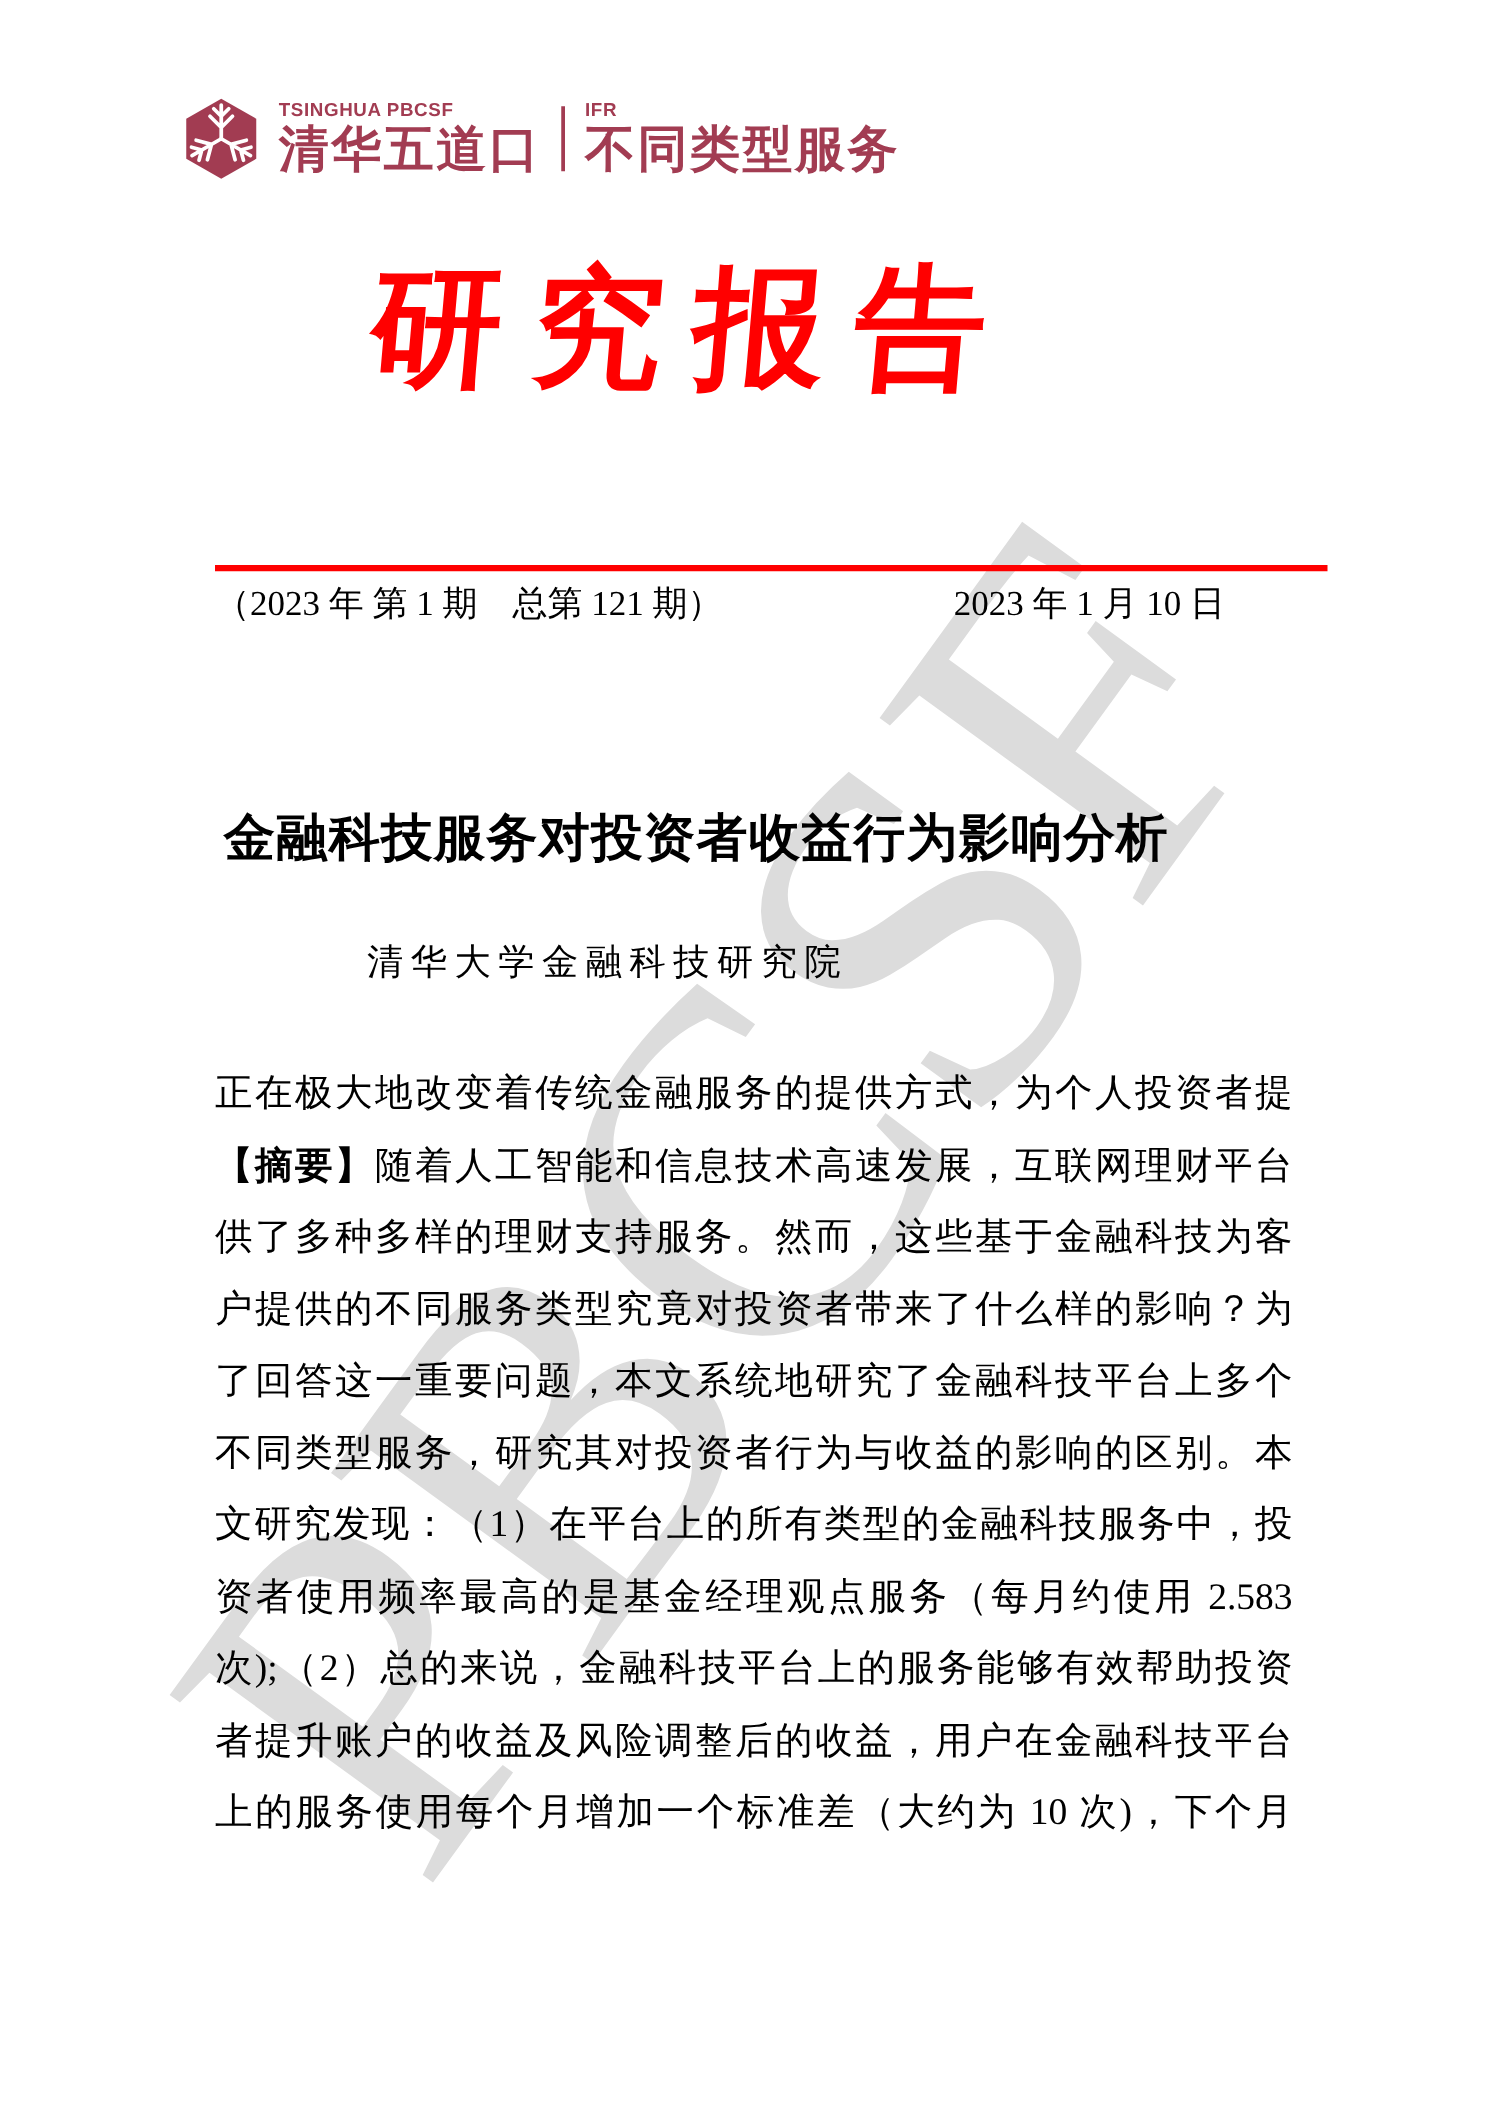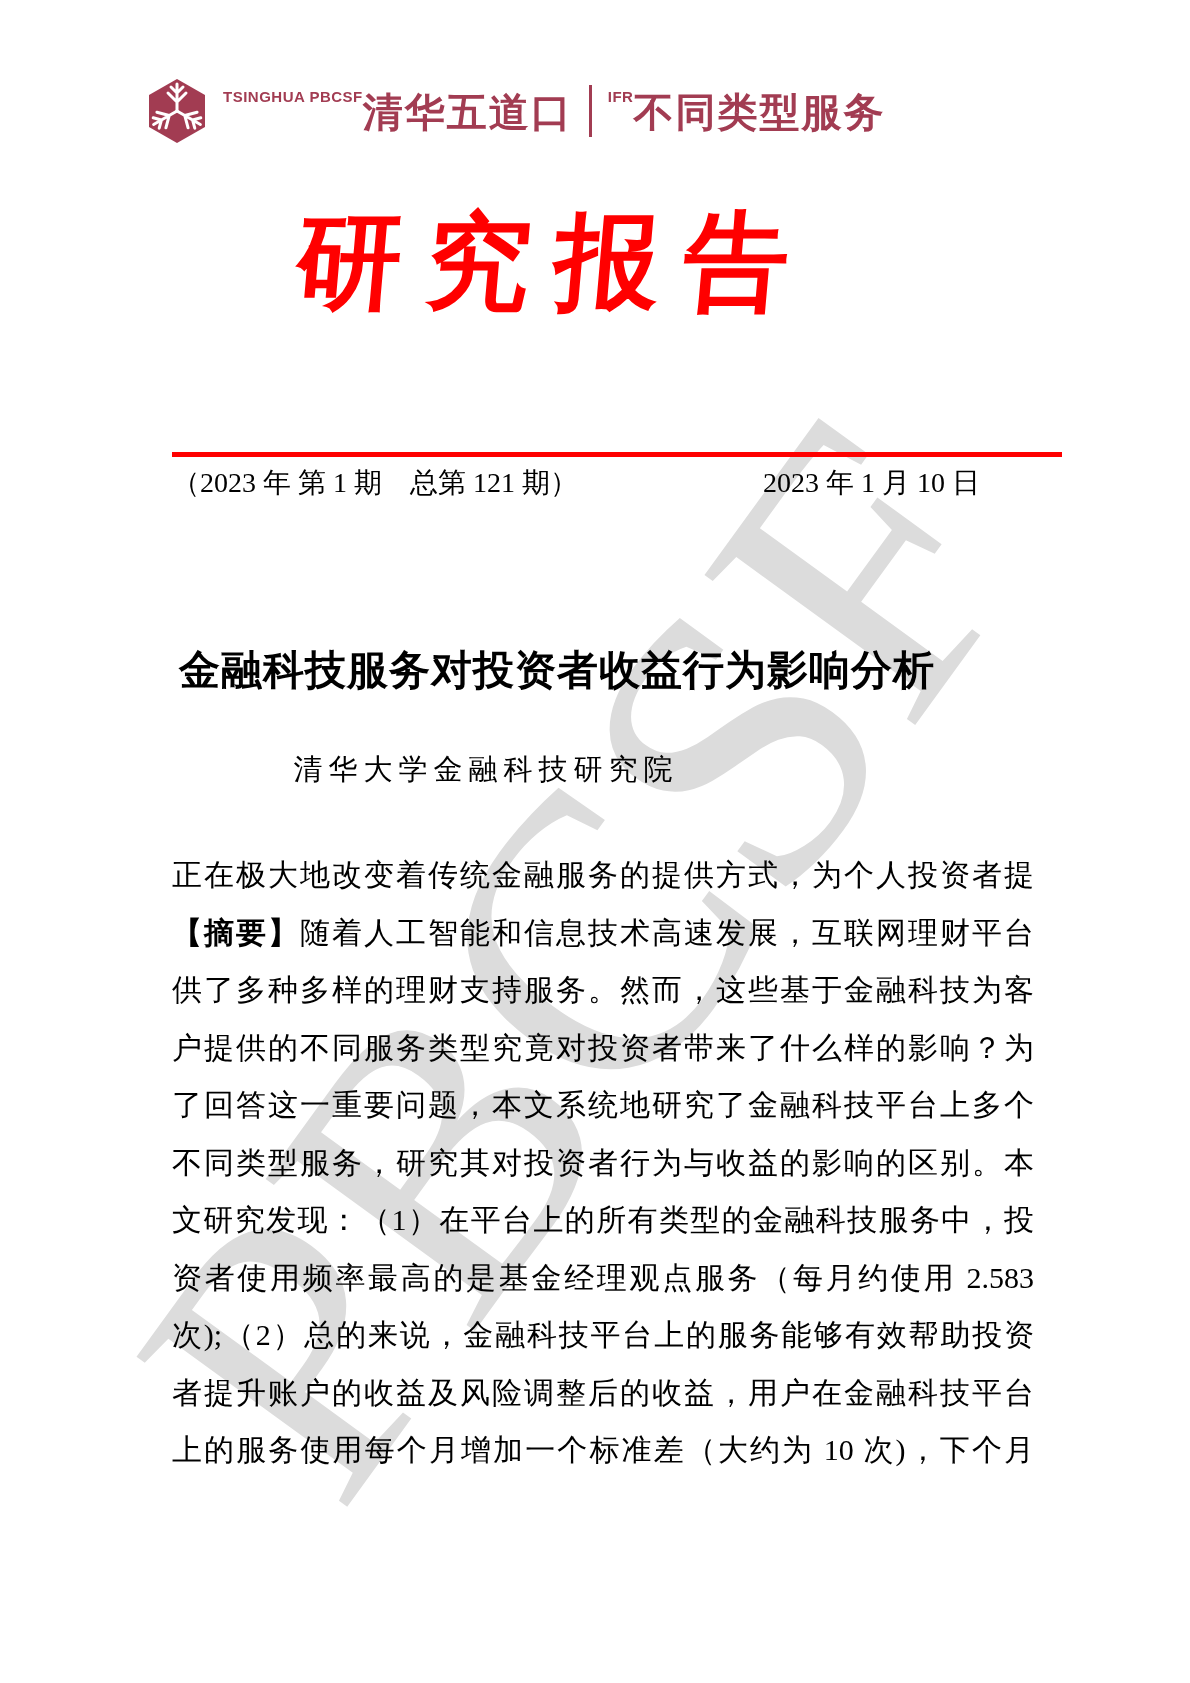--- a/index.html
+++ b/index.html
@@ -21,21 +21,21 @@
     color:var(--wm);letter-spacing:0px;z-index:0;white-space:nowrap;
     user-select:none;pointer-events:none;
   }
   .content{position:absolute;left:0;top:0;width:1190px;height:1683px;z-index:1;}
   
   .logo-row{
     position:absolute;left:145px;top:78px;display:flex;align-items:center;
     color:var(--brand);
   }
   .logo-hex{width:64px;height:66px;margin-right:14px;flex:0 0 auto;}
-  .org-block{display:flex;flex-direction:row;justify-content:center;line-height:1.05;}
+  .org-block{display:flex;flex-direction:column;justify-content:center;line-height:1.05;}
   .org-en{
     font-family:"Liberation Sans", sans-serif;font-weight:bold;font-size:15px;
     letter-spacing:0.5px;color:var(--brand);
   }
   .org-cn{
     font-family:"Liberation Sans", sans-serif;font-weight:bold;font-size:40px;
     letter-spacing:2px;color:var(--brand);margin-top:2px;
   }
   .logo-divider{
     width:3px;height:52px;background:var(--brand);margin:0 16px;flex:0 0 auto;

